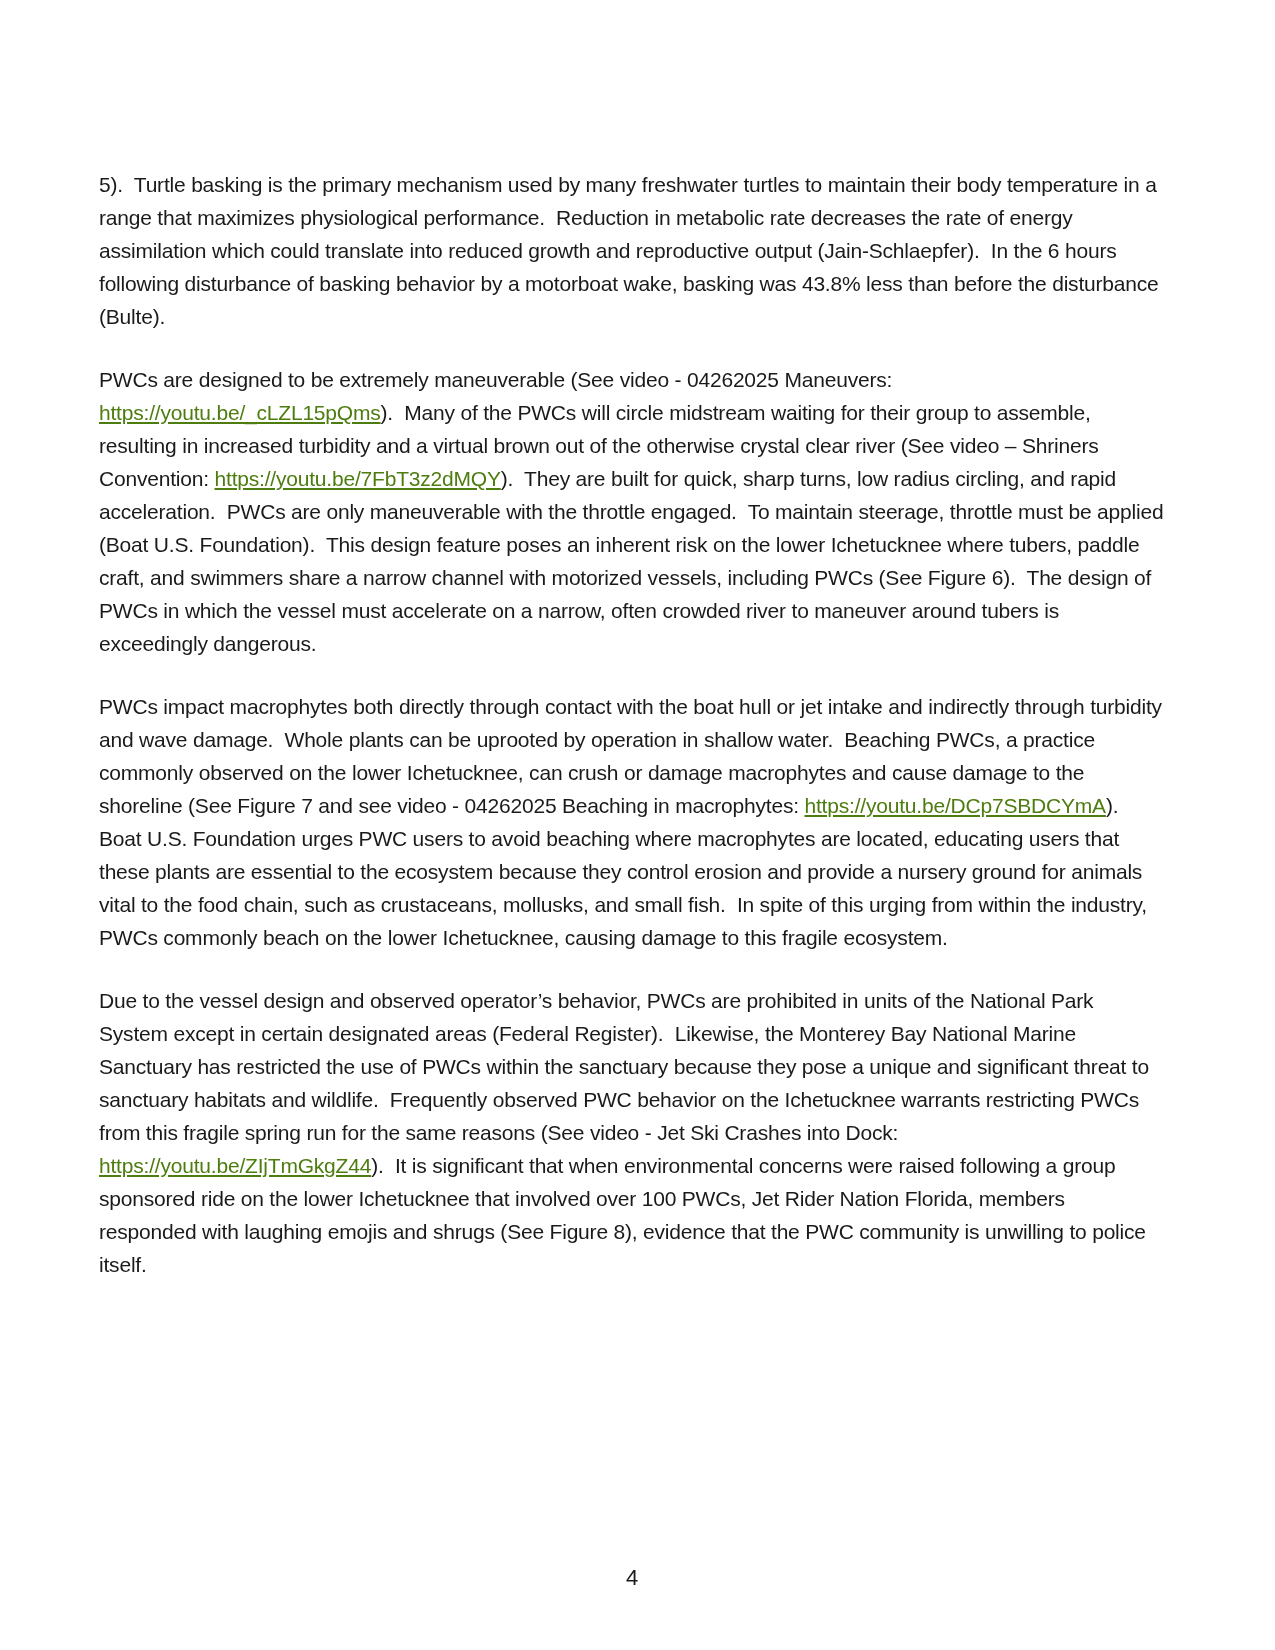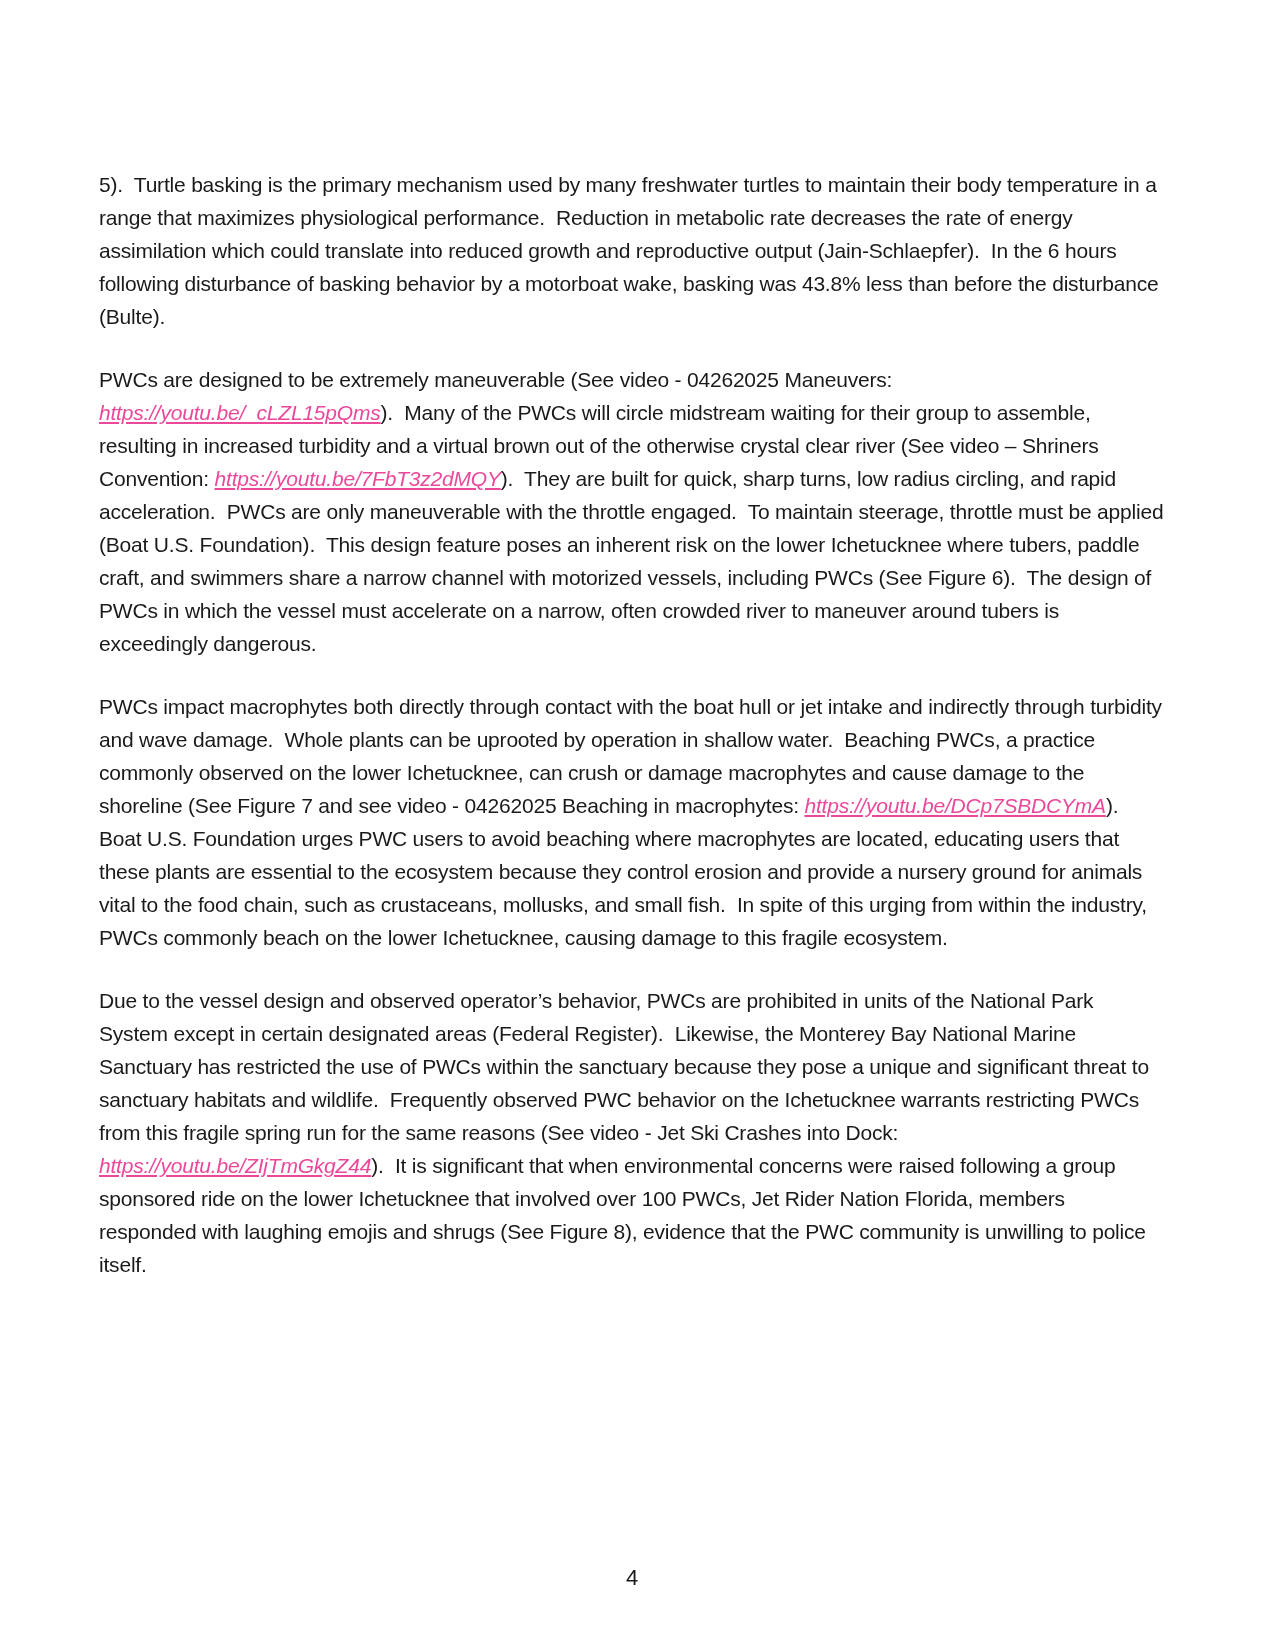--- a/index.html
+++ b/index.html
@@ -26,24 +26,23 @@
     font-size: 21px;
     line-height: 33px;
     letter-spacing: -0.2px;
     color: #1a1a1a;
     margin-bottom: 30px;
     white-space: pre-wrap;
     text-align: left;
   }
 
   .para a {
-    color: #ec4899;
+    color: #4d7c0f;
     text-decoration: underline;
     cursor: pointer;
-    font-style: italic;
   }
 
   .page-number {
     position: absolute;
     left: 99px;
     width: 1066px;
     top: 1545px;
     text-align: center;
     font-size: 22px;
     color: #1a1a1a;

